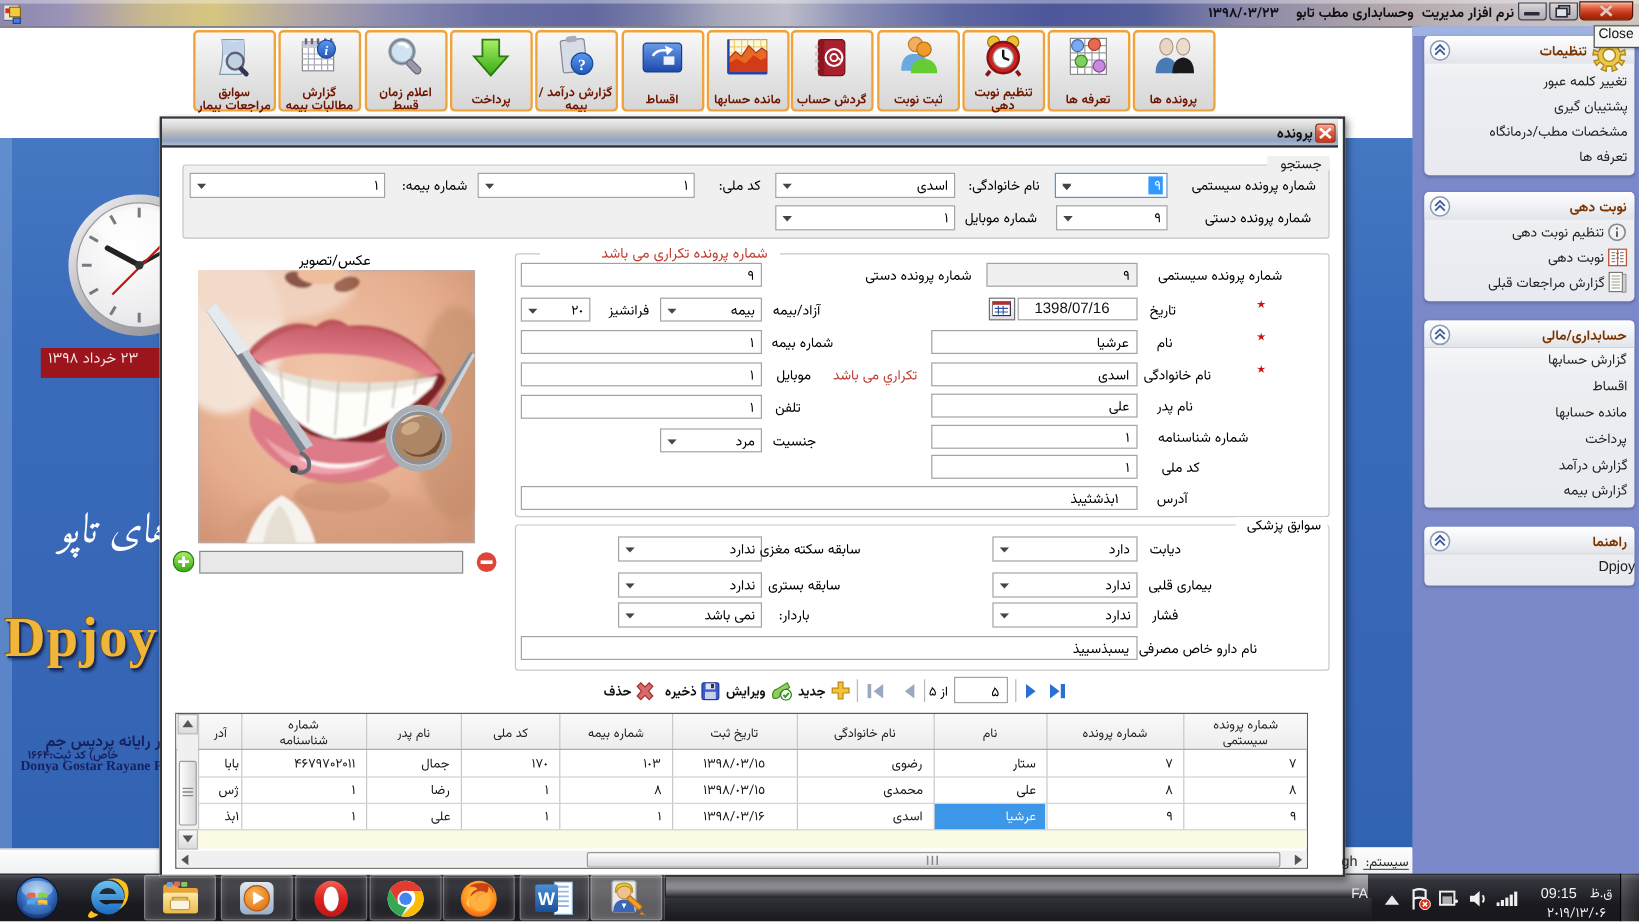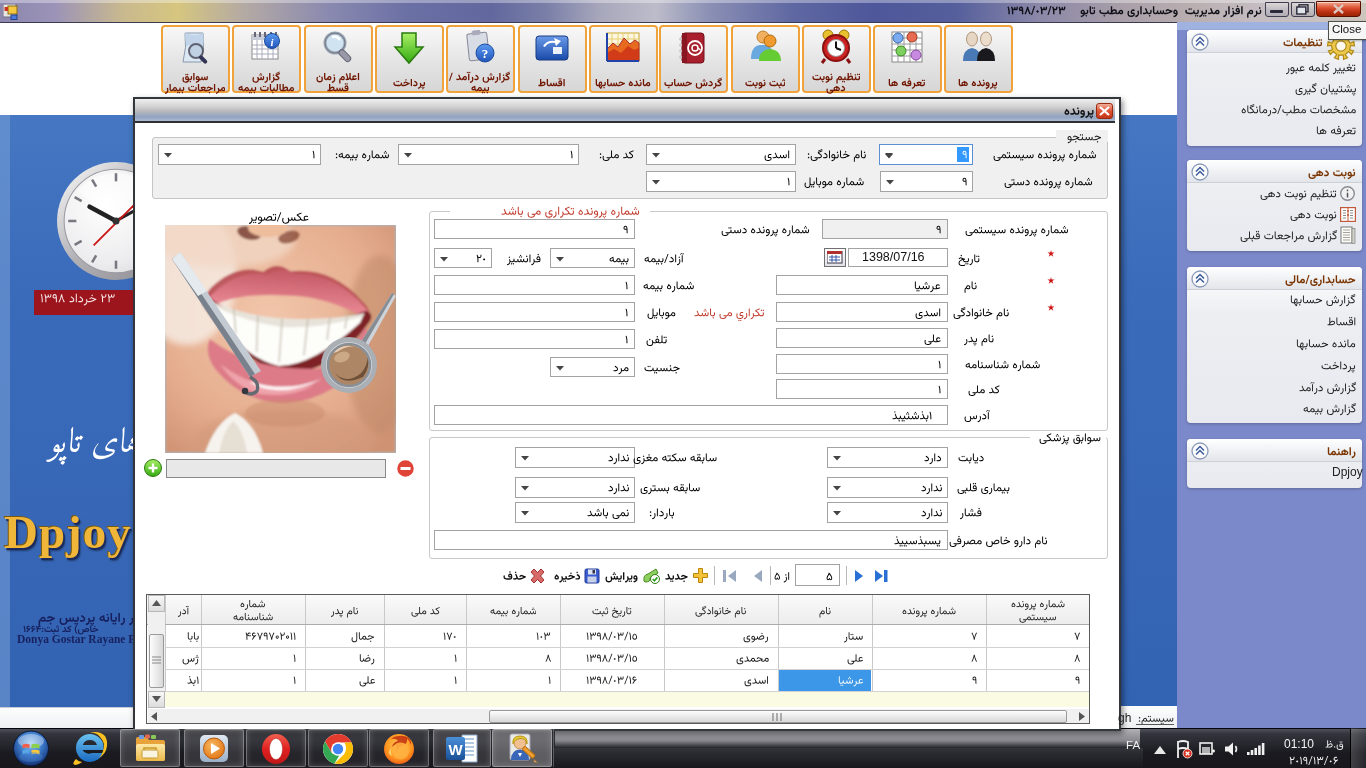--- a/index.html
+++ b/index.html
@@ -2736,21 +2736,21 @@
       <path d="M1 5.5 L4.5 5.5 L9 1.5 L9 14.5 L4.5 10.5 L1 10.5 Z" fill="#f0f0f0"></path>
       <path d="M11.5 5 Q13.5 8 11.5 11" fill="none" stroke="#f0f0f0" stroke-width="1.6"></path>
     </svg>
     <svg style="position:absolute;left:1247px;top:742px" width="18" height="14" viewBox="0 0 18 14">
       <rect x="0" y="10" width="2.6" height="3" fill="#f0f0f0"></rect>
       <rect x="3.7" y="8" width="2.6" height="5" fill="#f0f0f0"></rect>
       <rect x="7.4" y="6" width="2.6" height="7" fill="#f0f0f0"></rect>
       <rect x="11.1" y="3.5" width="2.6" height="9.5" fill="#f0f0f0"></rect>
       <rect x="14.8" y="1" width="2.6" height="12" fill="#f0f0f0"></rect>
     </svg>
-    <div style="position:absolute;left:1284px;top:737.0px;font:normal 12px 'Liberation Sans', sans-serif;color:#f4f4f4;white-space:nowrap;">01:10</div>
+    <div style="position:absolute;left:1284px;top:737.0px;font:normal 12px 'Liberation Sans', sans-serif;color:#f4f4f4;white-space:nowrap;">09:15</div>
     <div style="position:absolute;left:1325.3px;top:736.3px;line-height:0">
       <svg width="18.7" height="16.9" viewBox="0 -11.66 18.75 16.94">
         <g transform="scale(0.1100)" fill="#f4f4f4">
           <use href="#g173" x="0"></use>
           <use href="#g174" x="74"></use>
           <use href="#g175" x="101"></use>
         </g>
       </svg>
     </div>
     <div style="position:absolute;left:1288.5px;top:751.8px;line-height:0">

